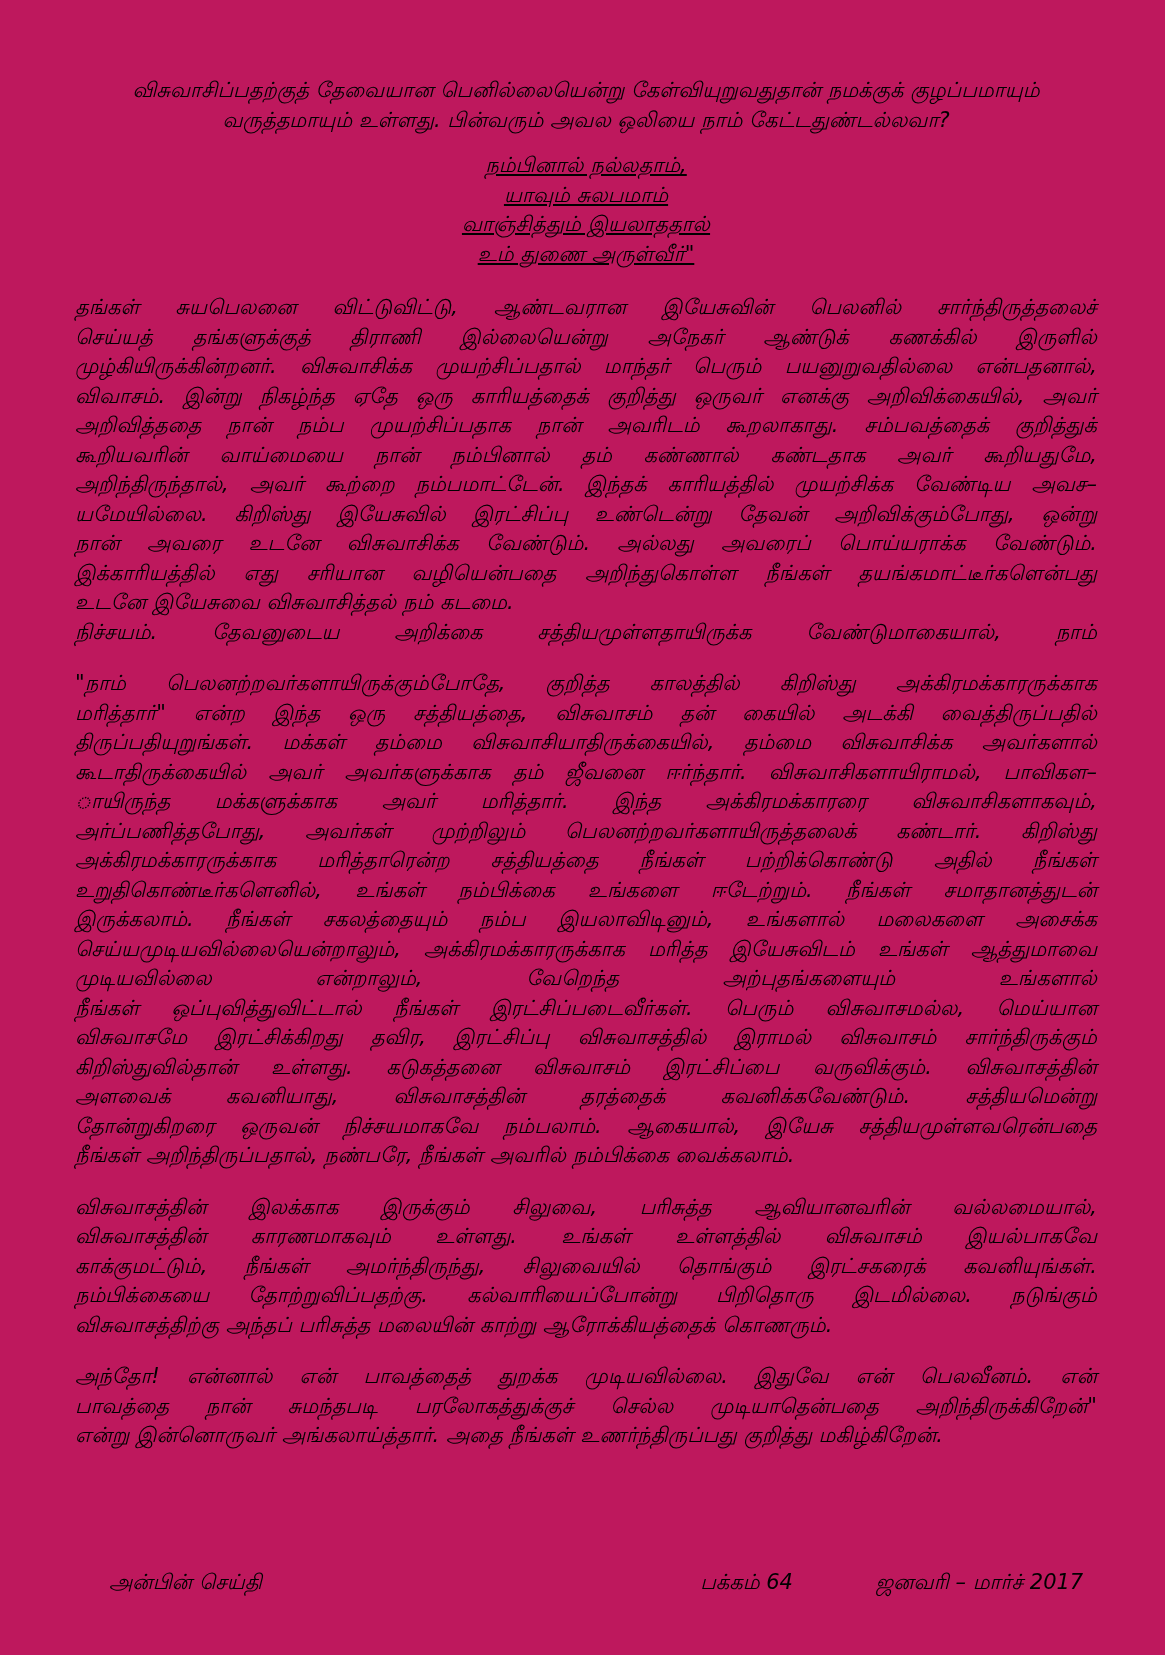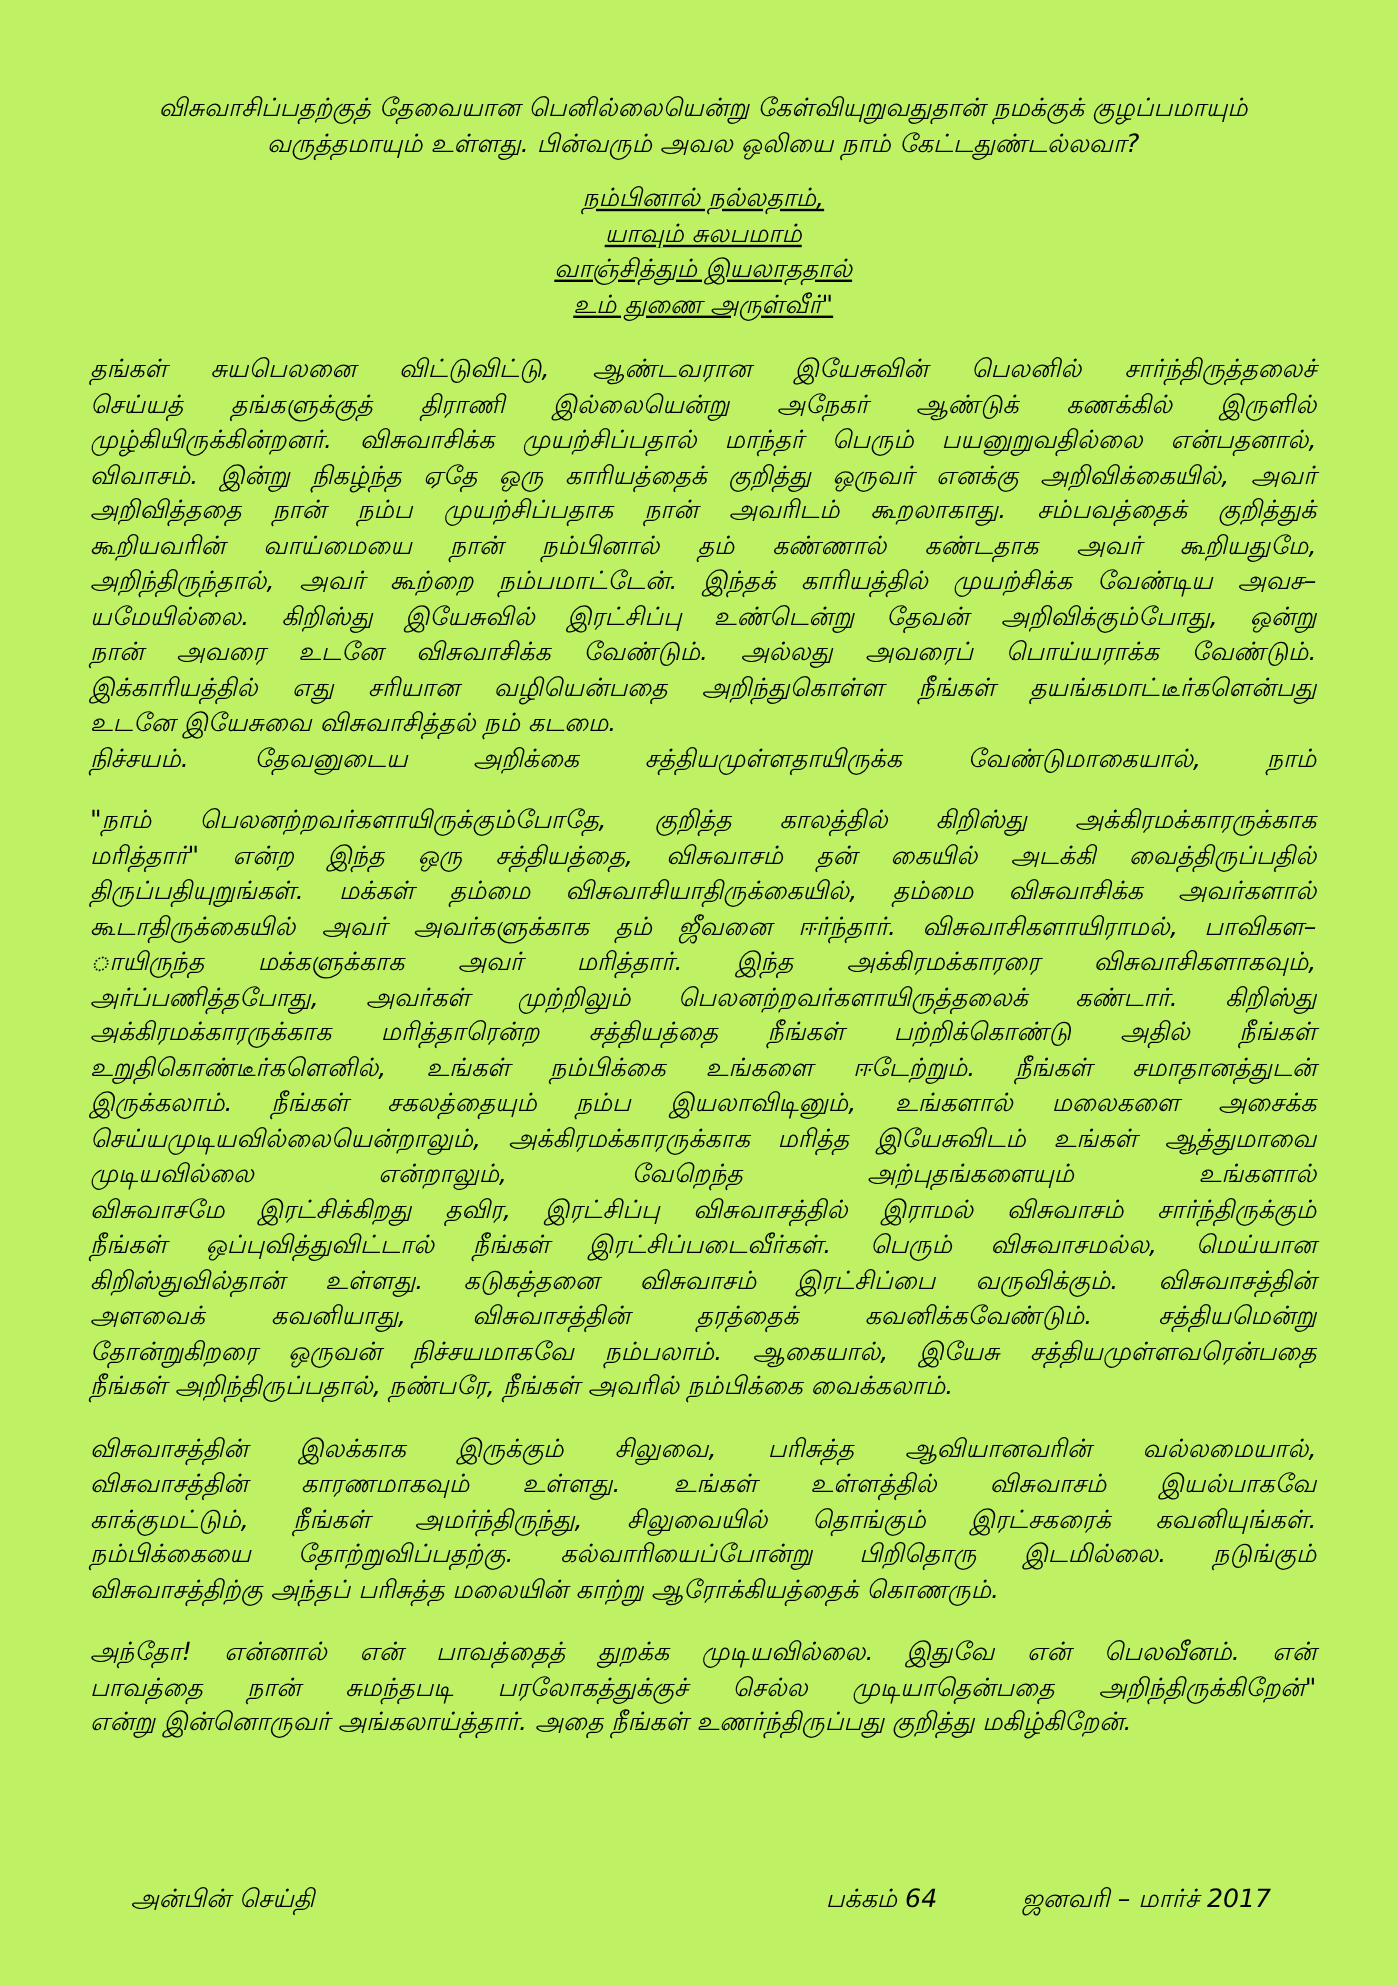--- a/index.html
+++ b/index.html
@@ -4,21 +4,21 @@
 <style>
   html, body {
     margin: 0;
     padding: 0;
     background: #ffffff;
   }
   .page {
     position: relative;
     width: 1165px;
     height: 1655px;
-    background: #bef264;
+    background: #be185d;
     color: #000000;
     font-family: "DejaVu Sans", sans-serif;
     font-style: italic;
     overflow: hidden;
   }
   .content {
     position: absolute;
     left: 75px;
     right: 68px;
     top: 76px;
@@ -44,20 +44,21 @@
   .paragraph.first { margin-top: 24px; }
   .footer {
     position: absolute;
     left: 75px;
     right: 68px;
     top: 1568px;
     display: grid;
     grid-template-columns: 60% 16% 24%;
     font-size: 21px;
     line-height: 29.5px;
+    gap: 12px;
   }
   .footer .journal { padding-left: 34px; }
   .footer .pageno { text-align: left; }
   .footer .issue { }
 </style>
 </head>
 <body>
 
 <div class="page">
   <div class="content">
@@ -91,22 +92,22 @@
           <div class="line">மரித்தார்" என்ற இந்த ஒரு சத்தியத்தை, விசுவாசம் தன் கையில் அடக்கி வைத்திருப்பதில்</div>
           <div class="line">திருப்பதியுறுங்கள். மக்கள் தம்மை விசுவாசியாதிருக்கையில், தம்மை விசுவாசிக்க அவர்களால்</div>
           <div class="line">கூடாதிருக்கையில் அவர் அவர்களுக்காக தம் ஜீவனை ஈர்ந்தார். விசுவாசிகளாயிராமல், பாவிகள–</div>
           <div class="line">ாயிருந்த மக்களுக்காக அவர் மரித்தார். இந்த அக்கிரமக்காரரை விசுவாசிகளாகவும்,</div>
           <div class="line">அர்ப்பணித்தபோது, அவர்கள் முற்றிலும் பெலனற்றவர்களாயிருத்தலைக் கண்டார். கிறிஸ்து</div>
           <div class="line">அக்கிரமக்காரருக்காக மரித்தாரென்ற சத்தியத்தை நீங்கள் பற்றிக்கொண்டு அதில் நீங்கள்</div>
           <div class="line">உறுதிகொண்டீர்களெனில், உங்கள் நம்பிக்கை உங்களை ஈடேற்றும். நீங்கள் சமாதானத்துடன்</div>
           <div class="line">இருக்கலாம். நீங்கள் சகலத்தையும் நம்ப இயலாவிடினும், உங்களால் மலைகளை அசைக்க</div>
           <div class="line">செய்யமுடியவில்லையென்றாலும், அக்கிரமக்காரருக்காக மரித்த இயேசுவிடம் உங்கள் ஆத்துமாவை</div>
           <div class="line">முடியவில்லை என்றாலும், வேறெந்த அற்புதங்களையும் உங்களால்</div>
+          <div class="line">நீங்கள் ஒப்புவித்துவிட்டால் நீங்கள் இரட்சிப்படைவீர்கள். பெரும் விசுவாசமல்ல, மெய்யான</div>
           <div class="line">விசுவாசமே இரட்சிக்கிறது தவிர, இரட்சிப்பு விசுவாசத்தில் இராமல் விசுவாசம் சார்ந்திருக்கும்</div>
-          <div class="line">நீங்கள் ஒப்புவித்துவிட்டால் நீங்கள் இரட்சிப்படைவீர்கள். பெரும் விசுவாசமல்ல, மெய்யான</div>
           <div class="line">கிறிஸ்துவில்தான் உள்ளது. கடுகத்தனை விசுவாசம் இரட்சிப்பை வருவிக்கும். விசுவாசத்தின்</div>
           <div class="line">அளவைக் கவனியாது, விசுவாசத்தின் தரத்தைக் கவனிக்கவேண்டும். சத்தியமென்று</div>
           <div class="line">தோன்றுகிறரை ஒருவன் நிச்சயமாகவே நம்பலாம். ஆகையால், இயேசு சத்தியமுள்ளவரென்பதை</div>
           <div class="line last">நீங்கள் அறிந்திருப்பதால், நண்பரே, நீங்கள் அவரில் நம்பிக்கை வைக்கலாம்.</div>
         </div>
         <div class="paragraph">
           <div class="line">விசுவாசத்தின் இலக்காக இருக்கும் சிலுவை, பரிசுத்த ஆவியானவரின் வல்லமையால்,</div>
           <div class="line">விசுவாசத்தின் காரணமாகவும் உள்ளது. உங்கள் உள்ளத்தில் விசுவாசம் இயல்பாகவே</div>
           <div class="line">காக்குமட்டும், நீங்கள் அமர்ந்திருந்து, சிலுவையில் தொங்கும் இரட்சகரைக் கவனியுங்கள்.</div>
           <div class="line">நம்பிக்கையை தோற்றுவிப்பதற்கு. கல்வாரியைப்போன்று பிறிதொரு இடமில்லை. நடுங்கும்</div>

